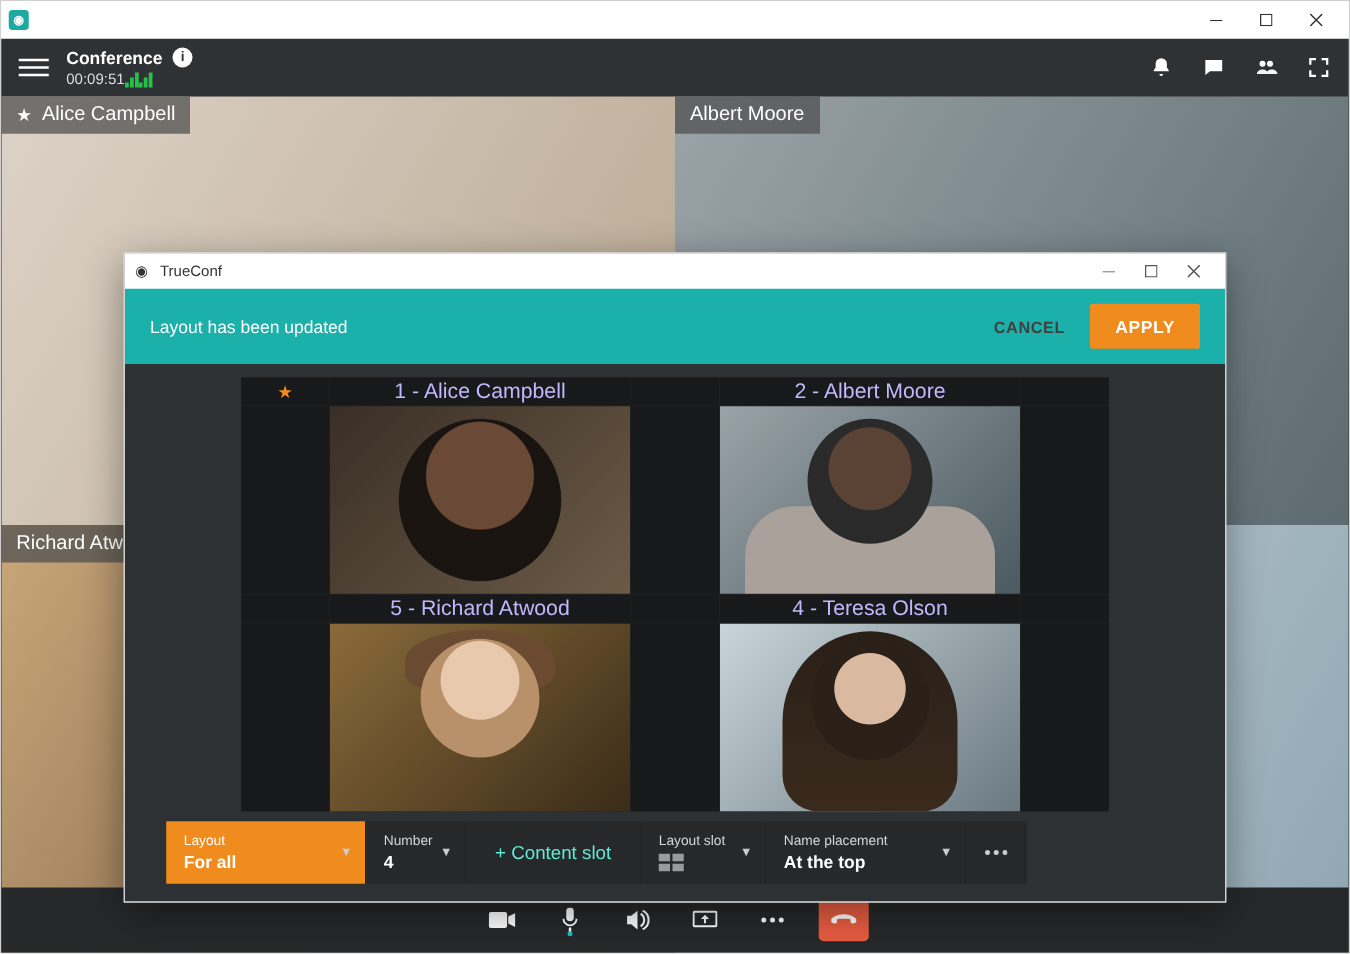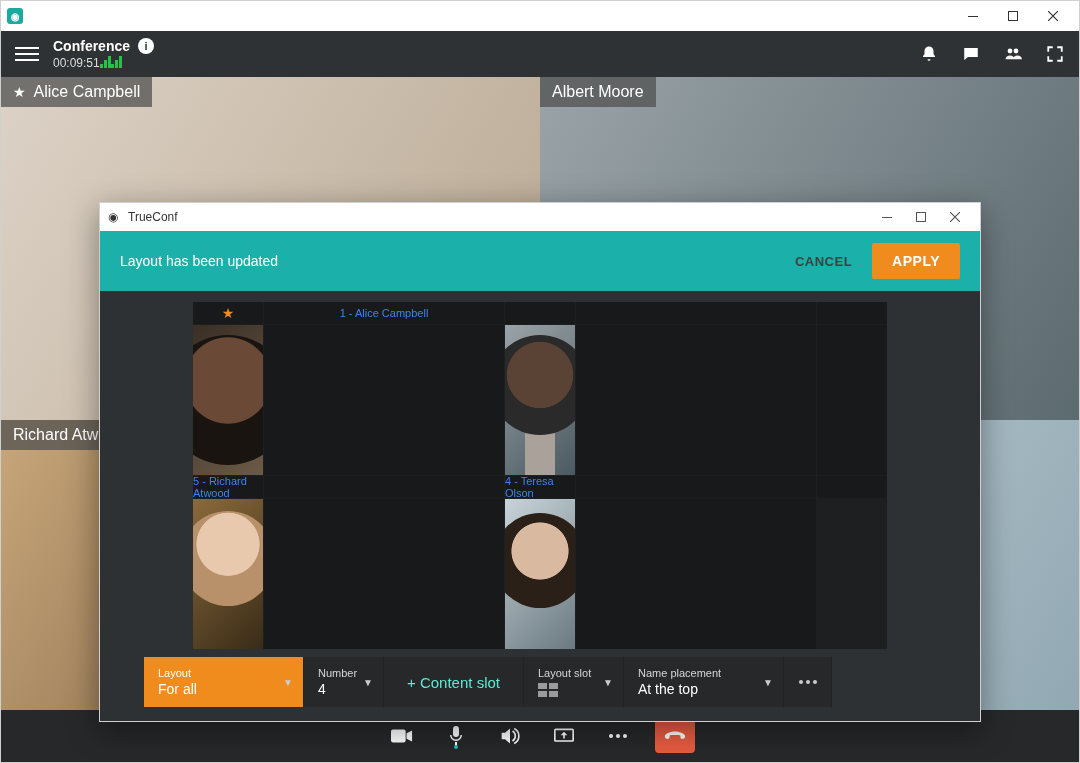--- a/index.html
+++ b/index.html
@@ -37,21 +37,21 @@
   .app-topbar {
     height: 46px; background: #2f3234;
     display: flex; align-items: center;
     padding: 0 14px; color: #fff;
   }
   .hamburger { width:24px; display:flex; flex-direction:column; gap:4px; cursor:pointer;}
   .hamburger span{height:2px;background:#fff;}
   .conf-info { margin-left: 14px; }
   .conf-title-row{display:flex;align-items:center;gap:8px;font-size:14px;font-weight:600;}
   .info-badge{width:16px;height:16px;border-radius:50%;background:#fff;color:#2f3234;font-size:11px;font-weight:bold;display:flex;align-items:center;justify-content:center;}
-  .conf-time-row{display:flex;align-items:flex-start;gap:0;font-size:12px;color:#ddd;margin-top:2px;}
+  .conf-time-row{display:flex;align-items:flex-end;gap:0;font-size:12px;color:#ddd;margin-top:2px;}
   .sigbars{display:flex;align-items:flex-end;gap:1px;height:12px;}
   .sigbars span{width:3px;background:#24c24a;}
   .sigbars span:nth-child(1){height:4px;}
   .sigbars span:nth-child(2){height:8px;}
   .sigbars span:nth-child(3){height:12px;}
   .top-right-icons{margin-left:auto;display:flex;gap:22px;align-items:center;color:#fff;}
   .tri-icon{width:20px;height:20px;display:flex;align-items:center;justify-content:center;}
   
   .video-area {
     flex:1; position:relative; background:#1d1f20;
@@ -89,41 +89,41 @@
   .modal-titlebar .spacer{flex:1;}
   .modal-ctrl{width:34px;height:24px;display:flex;align-items:center;justify-content:center;color:#555;font-size:12px;}
   .modal-banner{height:60px;background:#1bb0aa;display:flex;align-items:center;padding:0 20px;color:#fff;font-size:14px;}
   .modal-banner .spacer{flex:1;}
   .btn-cancel{color:#404040;font-weight:700;font-size:13px;letter-spacing:.5px;background:none;border:none;margin-right:20px;cursor:pointer;}
   .btn-apply{background:#f08b1d;border:none;color:#fff;font-weight:700;font-size:14px;padding:10px 20px;border-radius:2px;cursor:pointer;letter-spacing:.5px;}
   .modal-body{flex:1;background:#2e3133;display:flex;flex-direction:column;padding:10px 28px 0;}
   .layout-grid-outer{flex:1;display:flex;align-items:center;justify-content:center;}
   .layout-grid{display:grid;grid-template-columns:70px 240px 70px 240px 70px;grid-template-rows:22px 150px 22px 150px;gap:1px;background:#1e1f20;}
   .lg-cell{background:#18191a;}
-  .lg-header{background:#18191a;color:#3b82f6;font-size:11px;display:flex;align-items:center;justify-content:center;}
+  .lg-header{background:#18191a;color:#c4b5fd;font-size:17px;display:flex;align-items:center;justify-content:center;}
   .lg-star{background:#18191a;color:#f08b1d;display:flex;align-items:center;justify-content:center;font-size:14px;}
   .lg-video{position:relative;overflow:hidden;}
   .lg-video.v1{background:linear-gradient(135deg,#3a2f26,#6b5a46);}
   .lg-video.v2{background:linear-gradient(135deg,#9aa3a8,#4a5a60);}
   .lg-video.v3{background:linear-gradient(135deg,#8a6a3a,#3a2c18);}
   .lg-video.v4{background:linear-gradient(135deg,#c8d4da,#6a7a80);}
   .head{position:absolute;left:50%;transform:translateX(-50%);border-radius:50%;}
   .lg-video.v1 .head{width:130px;height:130px;top:10px;background:radial-gradient(circle at 50% 35%,#6a4a36 0 40%,#1a1410 41% 100%);}
   .lg-video.v2 .head{width:100px;height:100px;top:10px;background:radial-gradient(circle at 50% 40%,#5a4234 0 42%,#2a2a2a 43% 100%);}
   .lg-video.v2::after{content:"";position:absolute;left:20px;right:20px;bottom:0;height:70px;background:#a9a19a;border-radius:40px 40px 0 0;}
   .lg-video.v3 .head{width:95px;height:95px;top:12px;background:radial-gradient(circle at 50% 35%,#e8c9ae 0 40%,#b8906a 41% 100%);}
   .lg-video.v3::before{content:"";position:absolute;left:60px;right:60px;top:5px;height:50px;background:#6a4a30;border-radius:50% 50% 30% 30%;}
   .lg-video.v4 .head{width:95px;height:95px;top:14px;background:radial-gradient(circle at 50% 40%,#d9b9a0 0 38%,#2a2018 39% 100%);}
   .lg-video.v4::after{content:"";position:absolute;left:50px;right:50px;top:6px;bottom:0;background:linear-gradient(#2a2018,#3a2a1c);border-radius:50% 50% 20% 20%;z-index:0;}
   .lg-video .head{z-index:1;}
 
-  .layout-controls{display:flex;height:50px;margin:8px 0 14px 16px;}
+  .layout-controls{display:flex;height:50px;margin:8px 0 14px 5px;}
   .lc{border-right:1px solid #222;display:flex;flex-direction:column;justify-content:center;padding:0 14px;color:#fff;position:relative;}
   .lc .lbl{font-size:11px;color:#d6d6d6;}
-  .lc .val{font-size:14px;font-weight:400;margin-top:2px;}
+  .lc .val{font-size:14px;font-weight:700;margin-top:2px;}
   .lc.layout{background:#f08b1d;width:160px;}
   .lc.layout .lbl{color:#fff;}
   .lc.number{background:#262829;width:80px;}
   .lc.content{background:#262829;width:140px;display:flex;align-items:center;justify-content:center;flex-direction:row;}
   .lc.content .plus{font-size:15px;color:#5eead4;font-weight:400;}
   .lc.ltype{background:#262829;width:100px;}
   .lc.nameplace{background:#262829;width:160px;}
   .lc.more{background:#262829;width:48px;display:flex;align-items:center;justify-content:center;flex-direction:row;}
   .dd-arrow{position:absolute;right:10px;top:50%;transform:translateY(-50%);color:#ccc;font-size:10px;}
   .ltype-ic{display:grid;grid-template-columns:1fr 1fr;grid-template-rows:1fr 1fr;gap:2px;width:20px;height:14px;margin-top:4px;}
@@ -300,20 +300,21 @@
         <button class="btn-cancel">CANCEL</button>
         <button class="btn-apply">APPLY</button>
       </div>
       <div class="modal-body">
         <div class="layout-grid-outer">
           <div class="layout-grid">
 
             <div class="lg-star">★</div>
             <div class="lg-header">1 - Alice Campbell</div>
             <div class="lg-cell"></div>
+            <div class="lg-header">2 - Albert Moore</div>
             <div class="lg-cell"></div>
 
             <div class="lg-cell"></div>
             <div class="lg-video v1">
                 <div class="head"></div>
               </div>
             <div class="lg-cell"></div>
             <div class="lg-video v2">
                 <div class="head"></div>
               </div>

